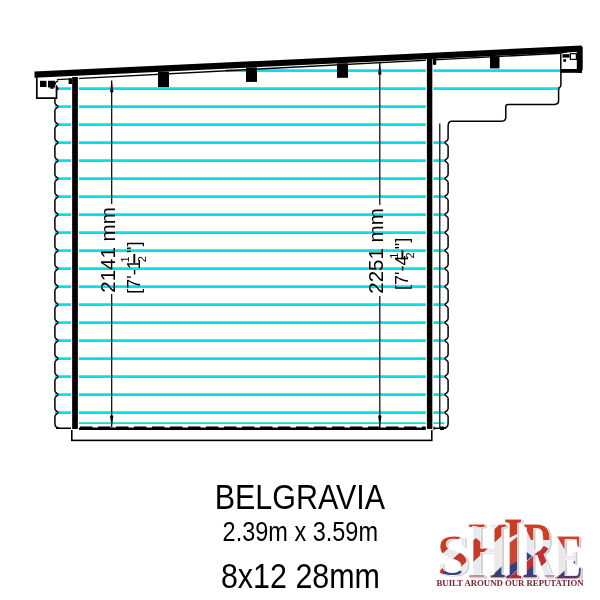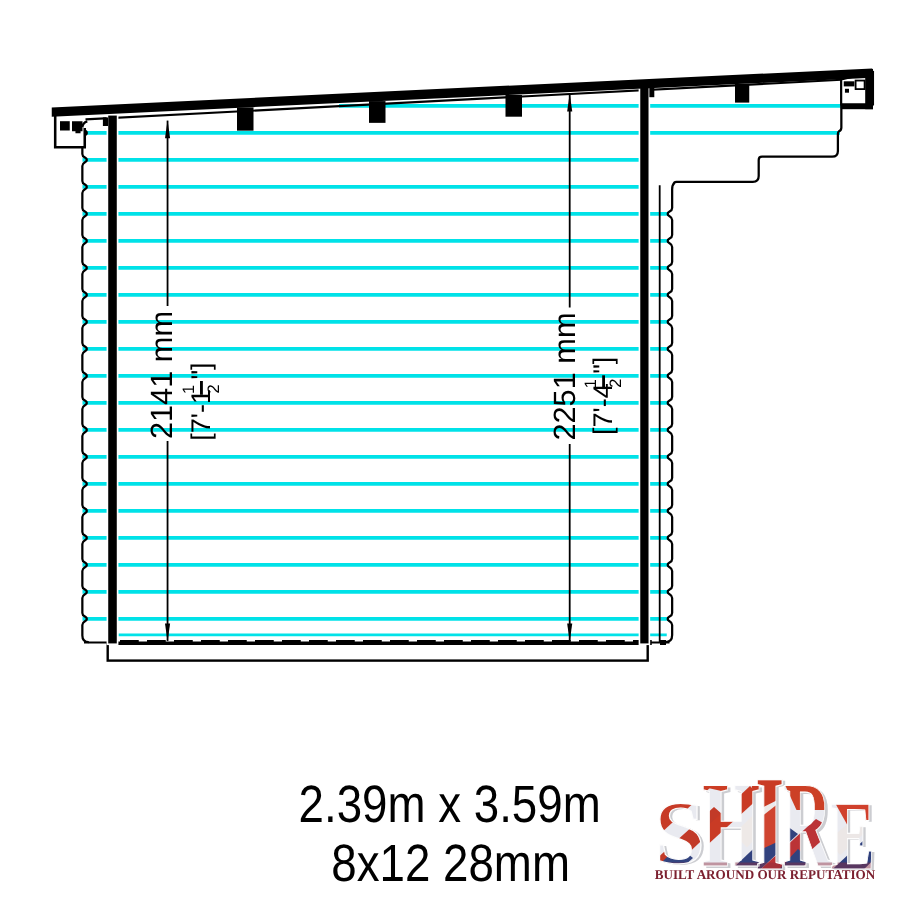--- a/index.html
+++ b/index.html
@@ -204,17 +204,18 @@
           </g>
 <g transform="translate(553.5,579) scale(0.68,1)">
             <text font-size="66">E</text>
           </g>
 </g>
 
 <text x="436.5" y="585.8" font-size="9" fill="#7c2130" textLength="147" lengthAdjust="spacingAndGlyphs">BUILT AROUND OUR REPUTATION</text>
 </g>
 </svg>
 
-
-<div class="btxt" style="top:517px;font-size:35px;"><span style="display:inline-block;transform:scaleX(0.87);transform-origin:center;">2.39m x 3.59m</span></div>
+<div class="btxt" style="top:477px;font-size:35px;"><span style="display:inline-block;transform:scaleX(0.87);transform-origin:center;">BELGRAVIA</span></div>
+
+<div class="btxt" style="top:517px;font-size:27px;"><span style="display:inline-block;transform:scaleX(0.87);transform-origin:center;">2.39m x 3.59m</span></div>
 
 <div class="btxt" style="top:555.5px;font-size:35px;text-decoration:underline;"><span style="display:inline-block;transform:scaleX(0.87);transform-origin:center;">8x12 28mm</span></div>
 </div>
 
 </body></html>

